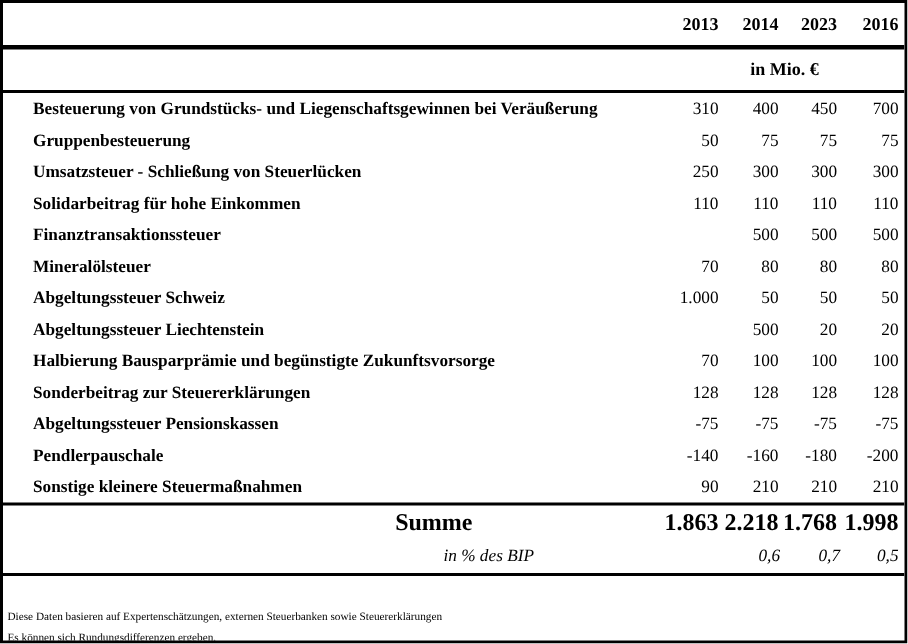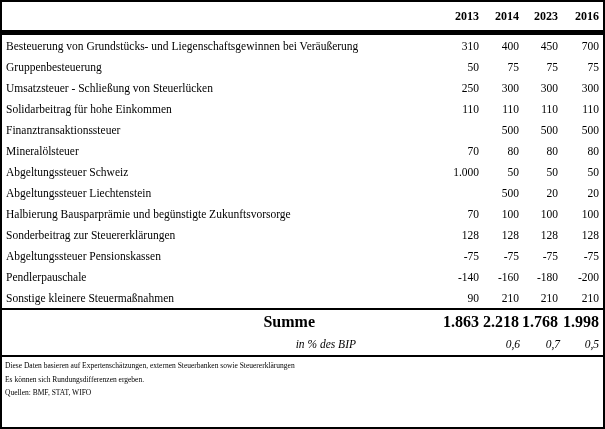--- a/index.html
+++ b/index.html
@@ -17,53 +17,57 @@
     overflow: hidden;
   }
 
   .grid-row {
     display: grid;
     grid-template-columns: 441px 40px 40px 39px 41px;
     width: 601px;
     border-radius: 14px;
   }
   .cell { display: flex; align-items: center; overflow: hidden; white-space: nowrap; }
-  .label-cell { justify-content: flex-start; padding-left: 4px; }
+  .label-cell { justify-content: flex-start; padding-left: 20px; font-weight: bold; }
   .num-cell  { justify-content: flex-end; padding-right: 4px; }
 
   .head-row   { height: 28px; font-weight: bold; font-size: 12px; }
   .unit-row   { height: 27px; }
   .unit-cell  { grid-column: 2 / 6; justify-content: center; font-weight: bold; font-size: 12px; }
   .data-row   { height: 21px; }
   .sum-row    { height: 23px; font-weight: bold; font-size: 16px; }
   .bip-row    { height: 22px; font-style: italic; margin-left: 41px; }
   .sum-label-cell { justify-content: flex-end; padding-right: 128px; }
 
   .rule        { width: 601px; background: #000000; }
   .rule-thick  { height: 3px; }
   .rule-med    { height: 2px; }
 
-  .footnotes { height: 43px; padding: 2px 0 0 3px; }
+  .footnotes { height: 43px; padding: 20px 0 0 3px; }
   .footnote  { font-size: 7.5px; line-height: 13.5px; white-space: nowrap; }
 </style>
 </head>
 <body>
 
 <div class="sheet">
 
   <div class="grid-row head-row">
     <div class="cell label-cell"></div>
     <div class="cell num-cell">2013</div>
     <div class="cell num-cell">2014</div>
     <div class="cell num-cell">2023</div>
     <div class="cell num-cell">2016</div>
   </div>
 
   <div class="rule rule-thick"></div>
 
+  <div class="grid-row unit-row">
+    <div class="cell label-cell"></div>
+    <div class="cell unit-cell">in Mio. €</div>
+  </div>
 
   <div class="rule rule-med"></div>
 
   <div class="grid-row data-row">
     <div class="cell label-cell">Besteuerung von Grundstücks- und Liegenschaftsgewinnen bei Veräußerung</div>
     <div class="cell num-cell">310</div>
     <div class="cell num-cell">400</div>
     <div class="cell num-cell">450</div>
     <div class="cell num-cell">700</div>
   </div>

